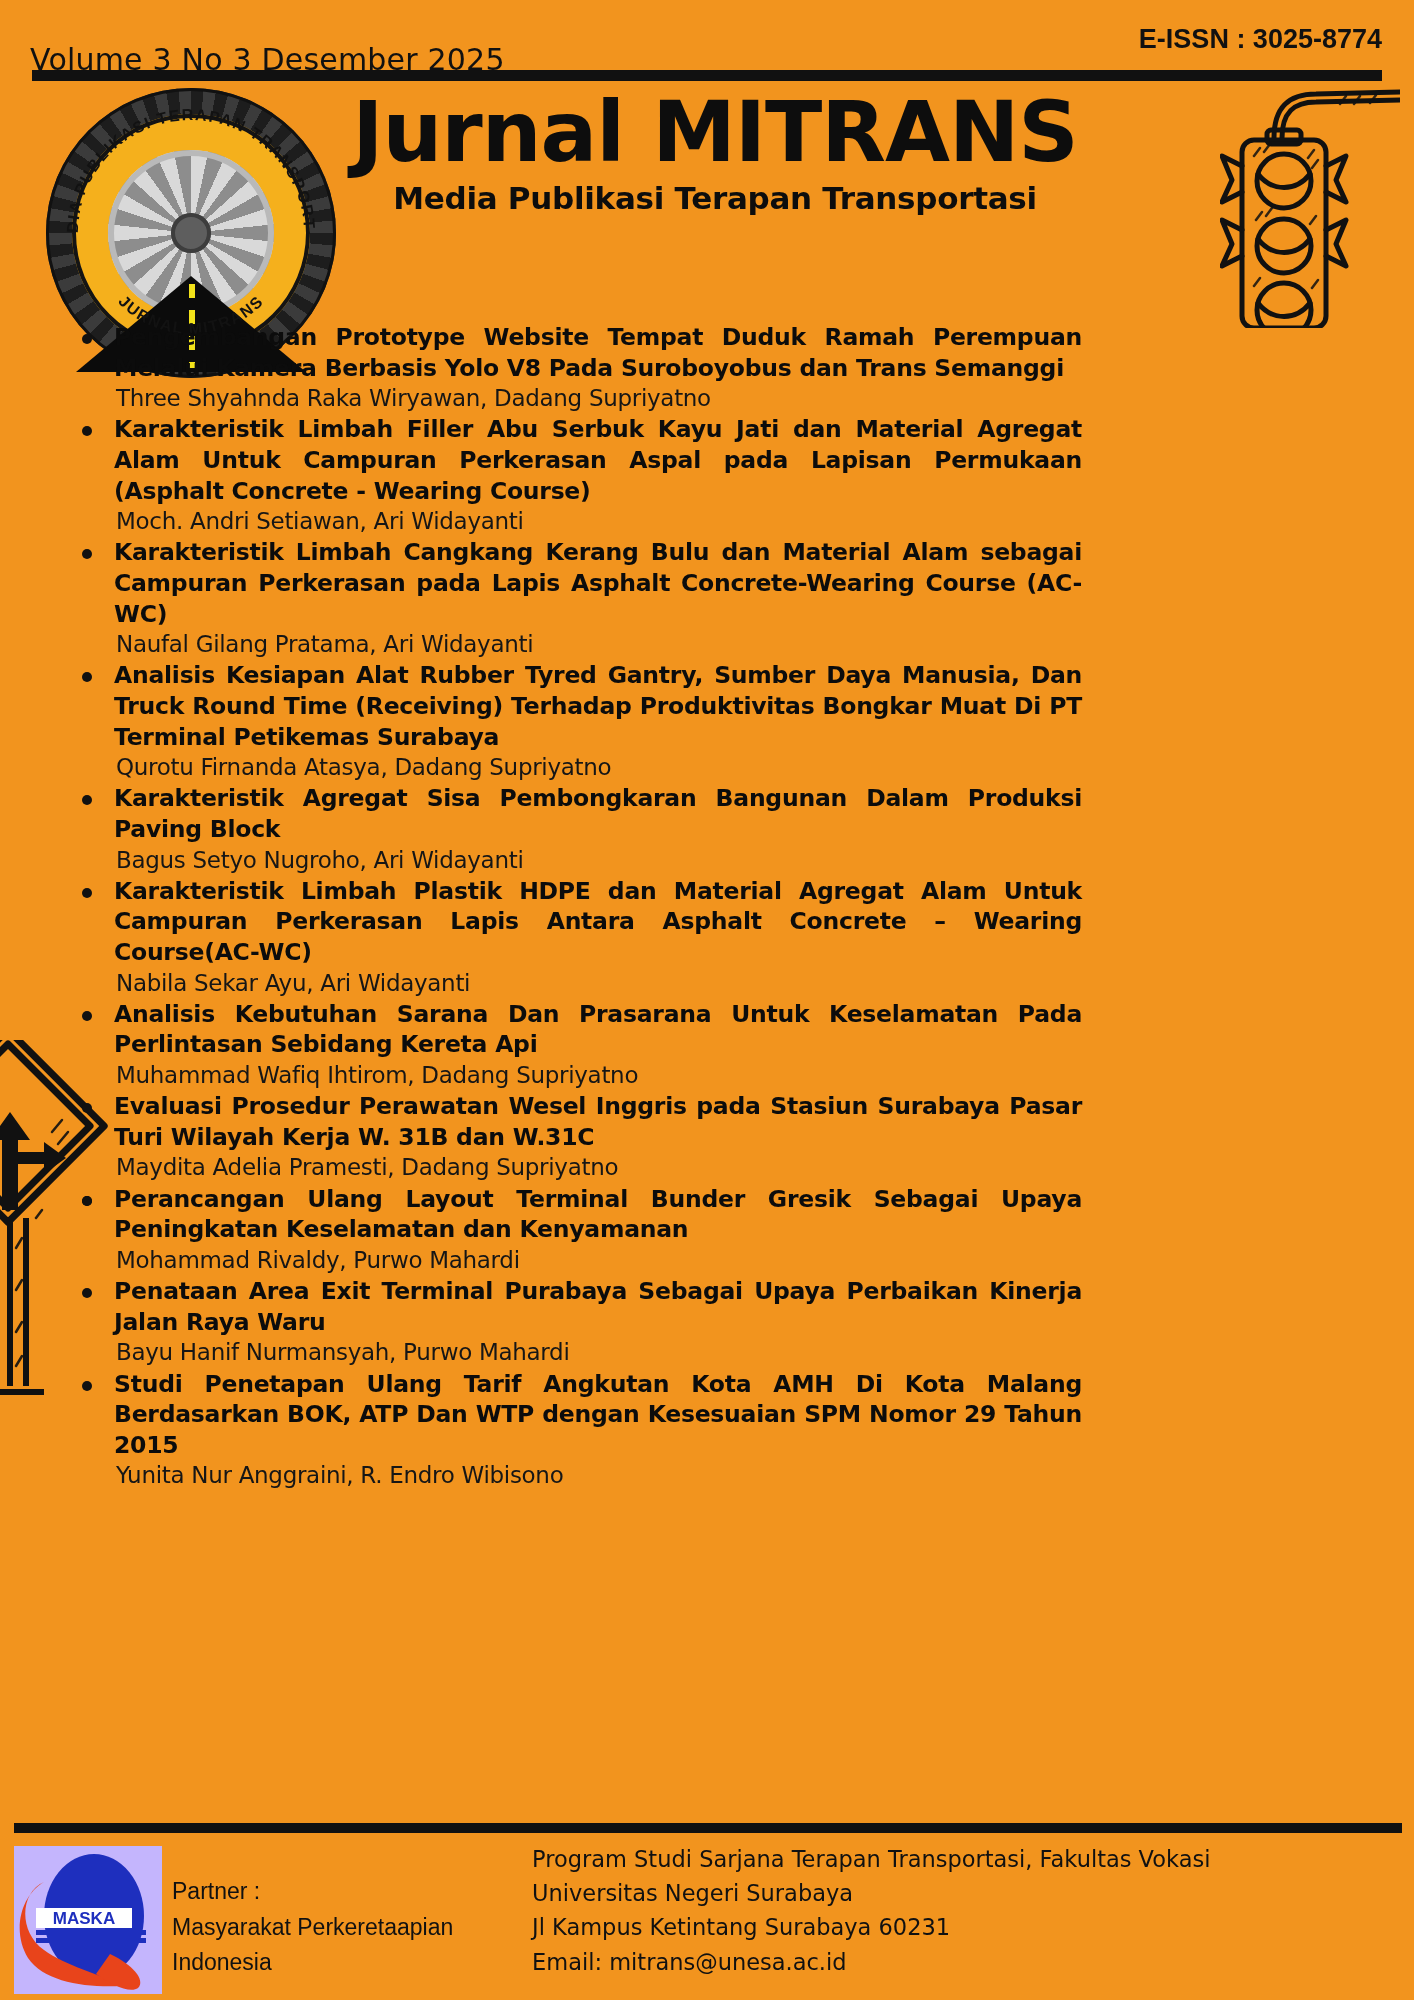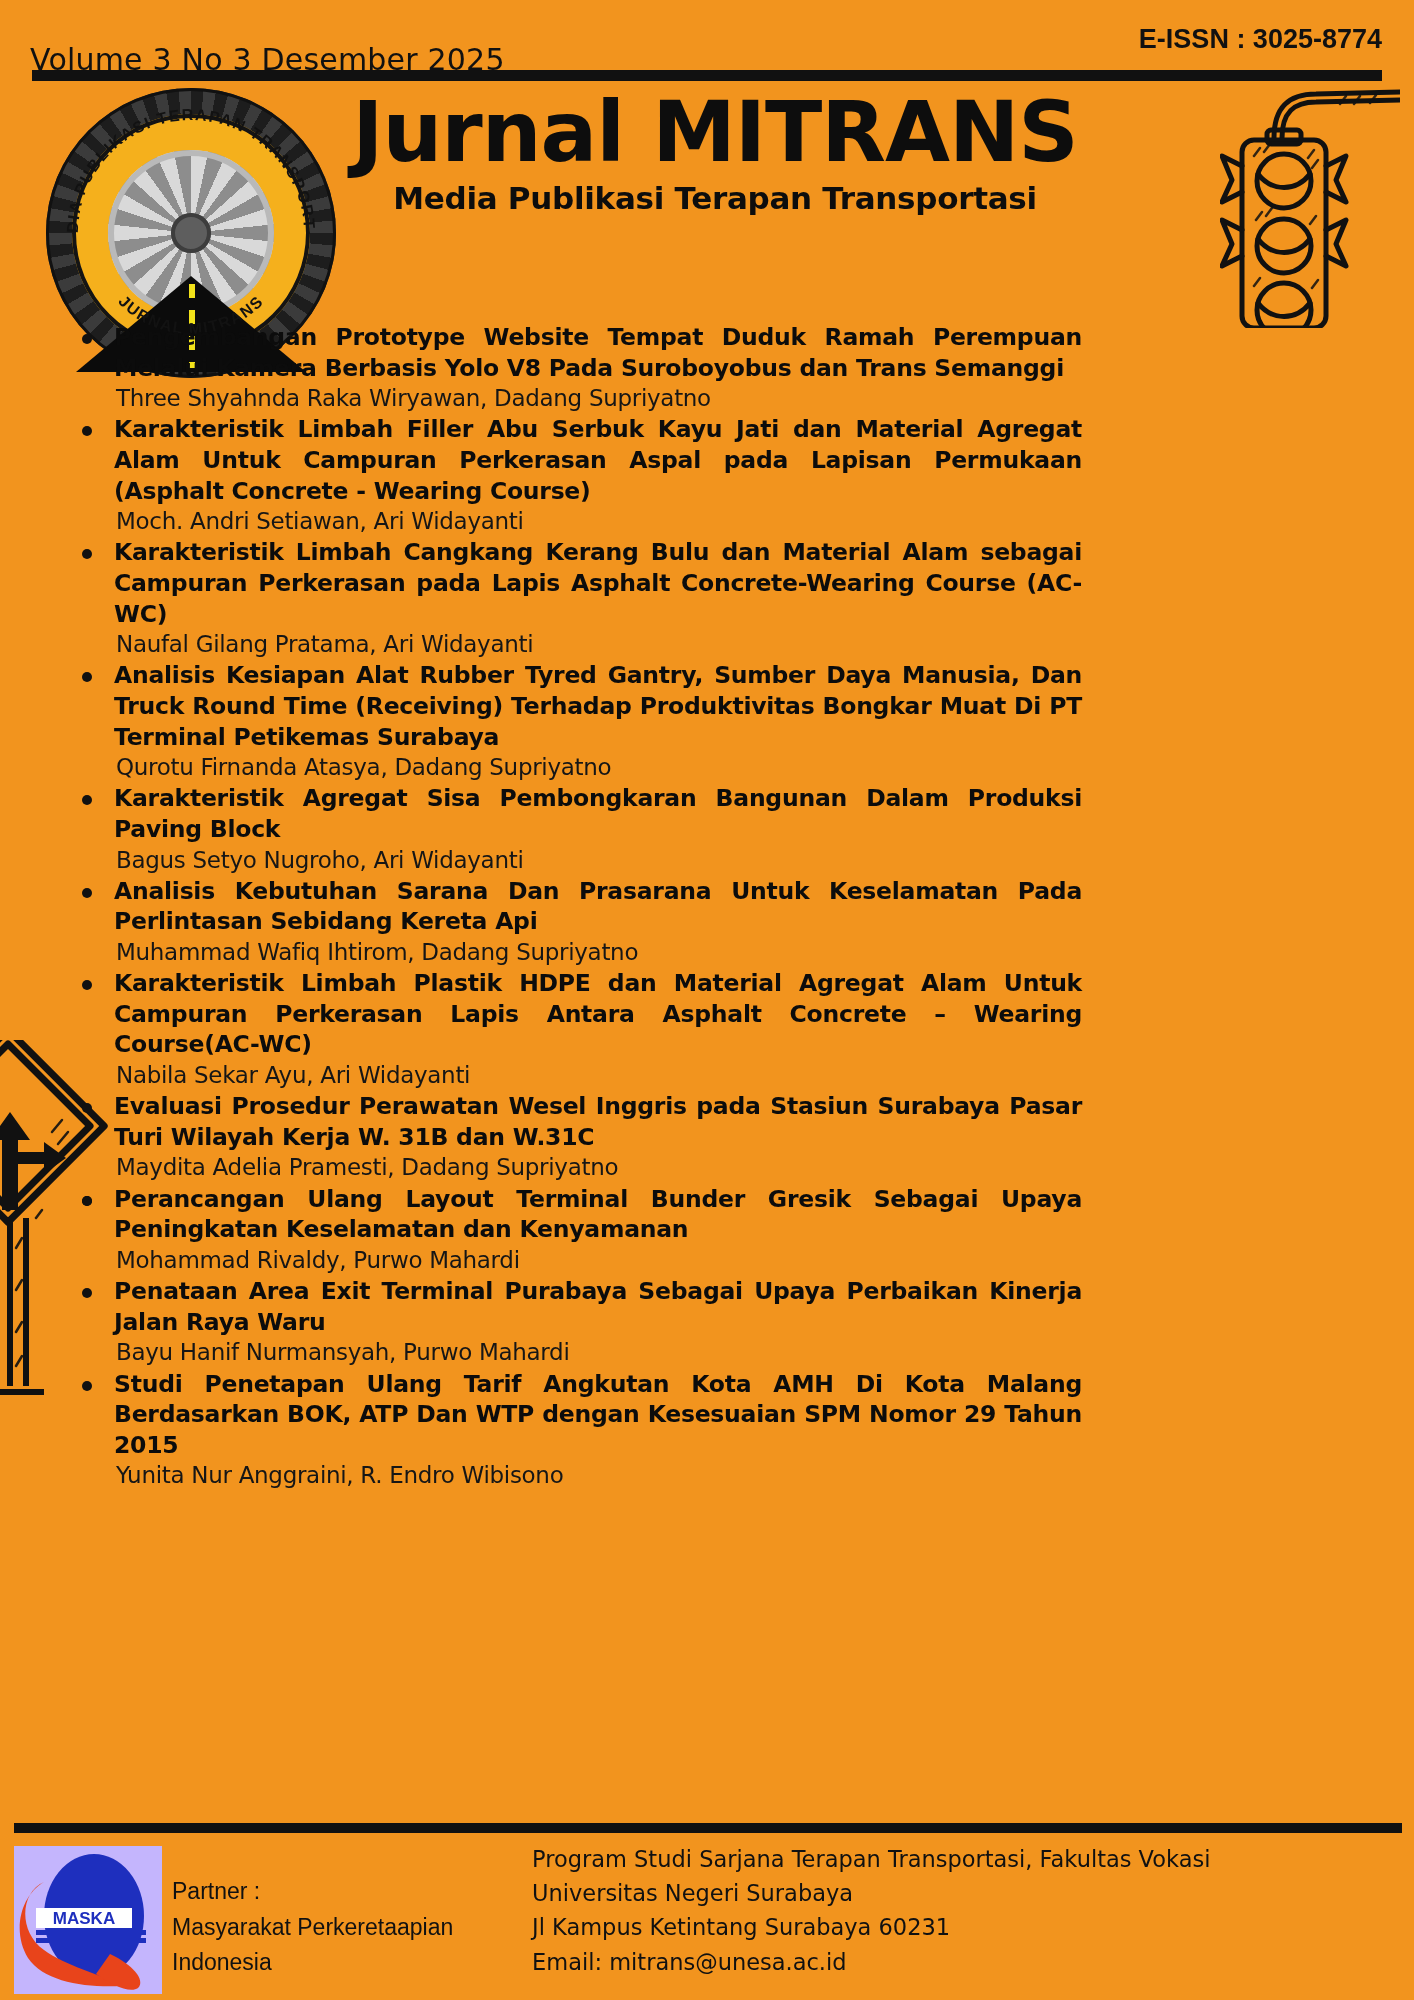--- a/index.html
+++ b/index.html
@@ -285,28 +285,28 @@
   </div>
 
   <div class="article">
     <span class="bullet"></span>
     <div class="art-title">Karakteristik Agregat Sisa Pembongkaran Bangunan Dalam Produksi Paving Block</div>
     <div class="art-authors">Bagus Setyo Nugroho, Ari Widayanti</div>
   </div>
 
   <div class="article">
     <span class="bullet"></span>
+    <div class="art-title">Karakteristik Limbah Plastik HDPE dan Material Agregat Alam Untuk Campuran Perkerasan Lapis Antara Asphalt Concrete – Wearing Course(AC-WC)</div>
+    <div class="art-authors">Nabila Sekar Ayu, Ari Widayanti</div>
+  </div>
+
+  <div class="article">
+    <span class="bullet"></span>
     <div class="art-title">Analisis Kebutuhan Sarana Dan Prasarana Untuk Keselamatan Pada Perlintasan Sebidang Kereta Api</div>
     <div class="art-authors">Muhammad Wafiq Ihtirom, Dadang Supriyatno</div>
-  </div>
-
-  <div class="article">
-    <span class="bullet"></span>
-    <div class="art-title">Karakteristik Limbah Plastik HDPE dan Material Agregat Alam Untuk Campuran Perkerasan Lapis Antara Asphalt Concrete – Wearing Course(AC-WC)</div>
-    <div class="art-authors">Nabila Sekar Ayu, Ari Widayanti</div>
   </div>
 
   <div class="article">
     <span class="bullet"></span>
     <div class="art-title">Evaluasi Prosedur Perawatan Wesel Inggris pada Stasiun Surabaya Pasar Turi Wilayah Kerja W. 31B dan W.31C</div>
     <div class="art-authors">Maydita Adelia Pramesti, Dadang Supriyatno</div>
   </div>
 
   <div class="article">
     <span class="bullet"></span>

